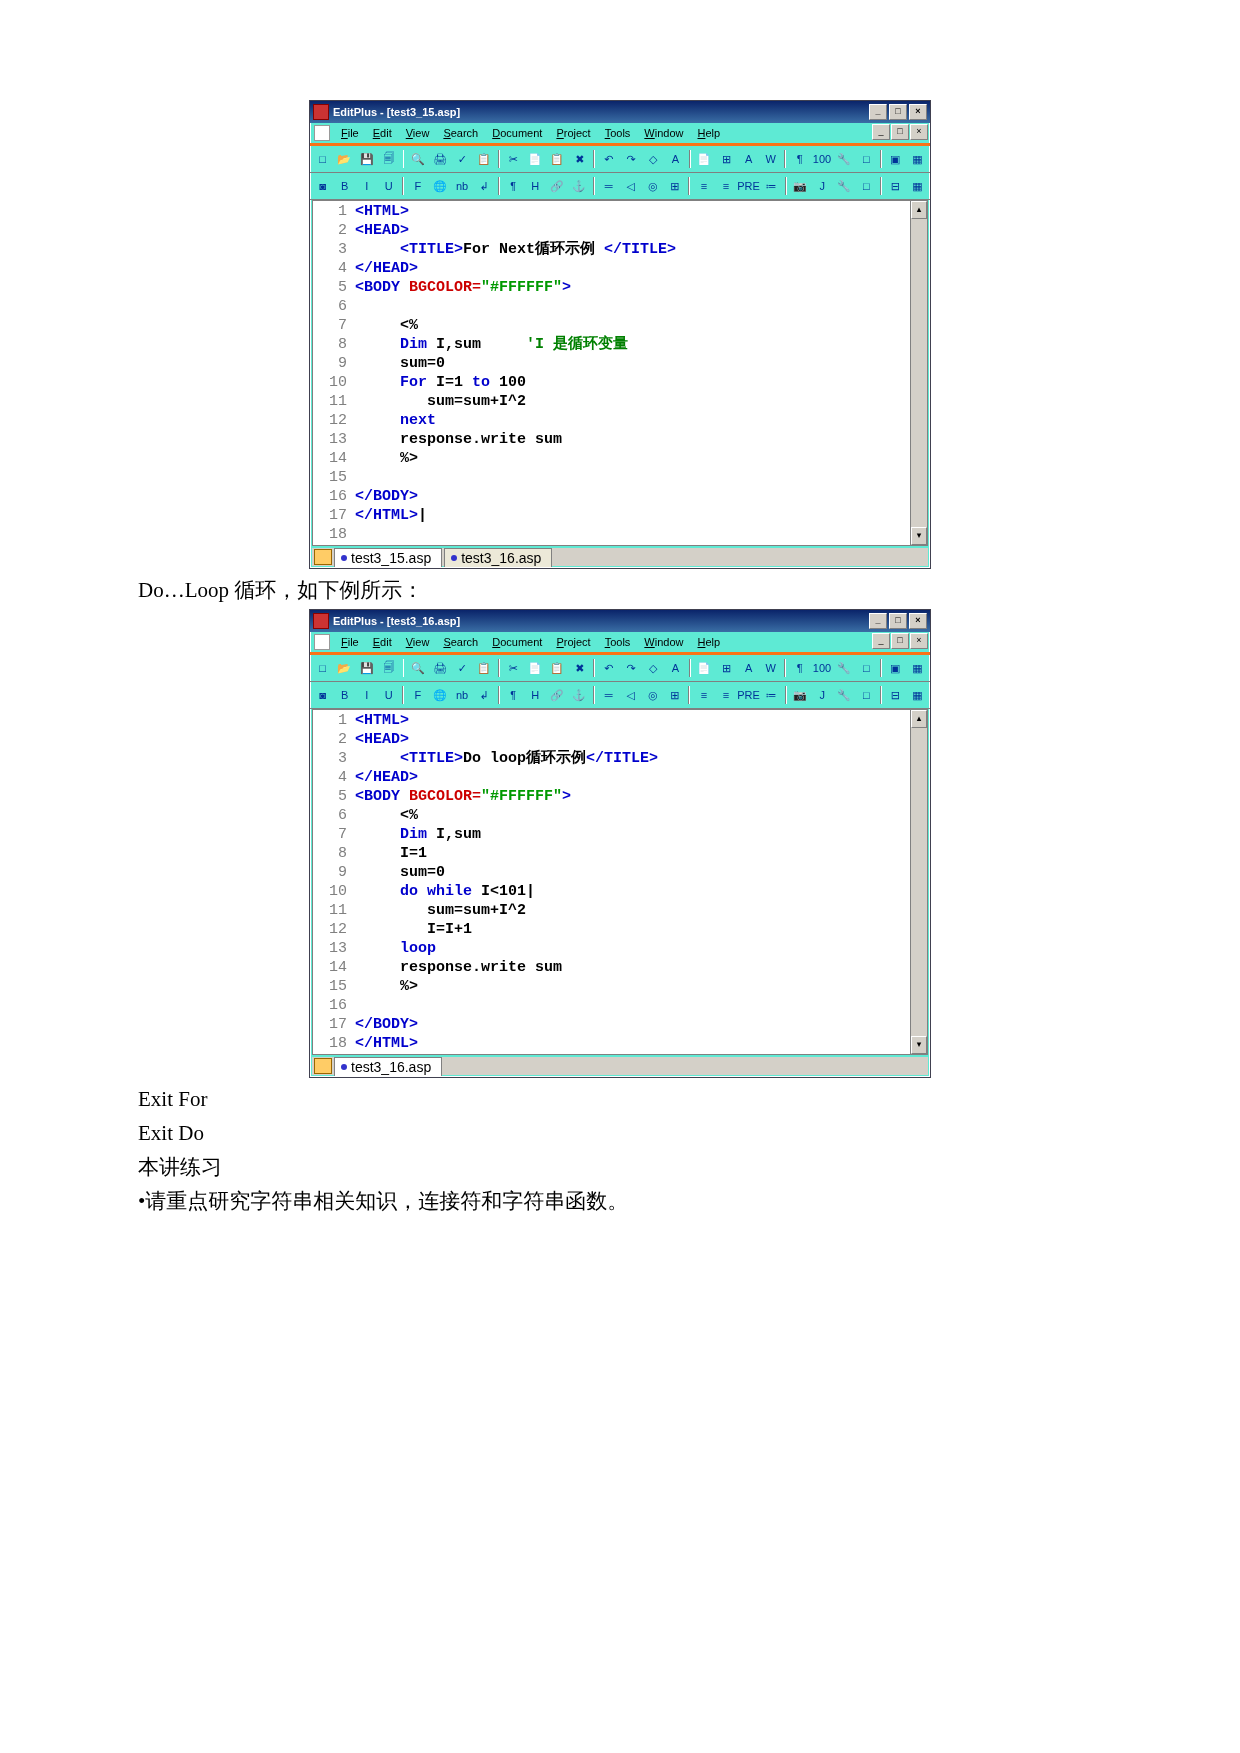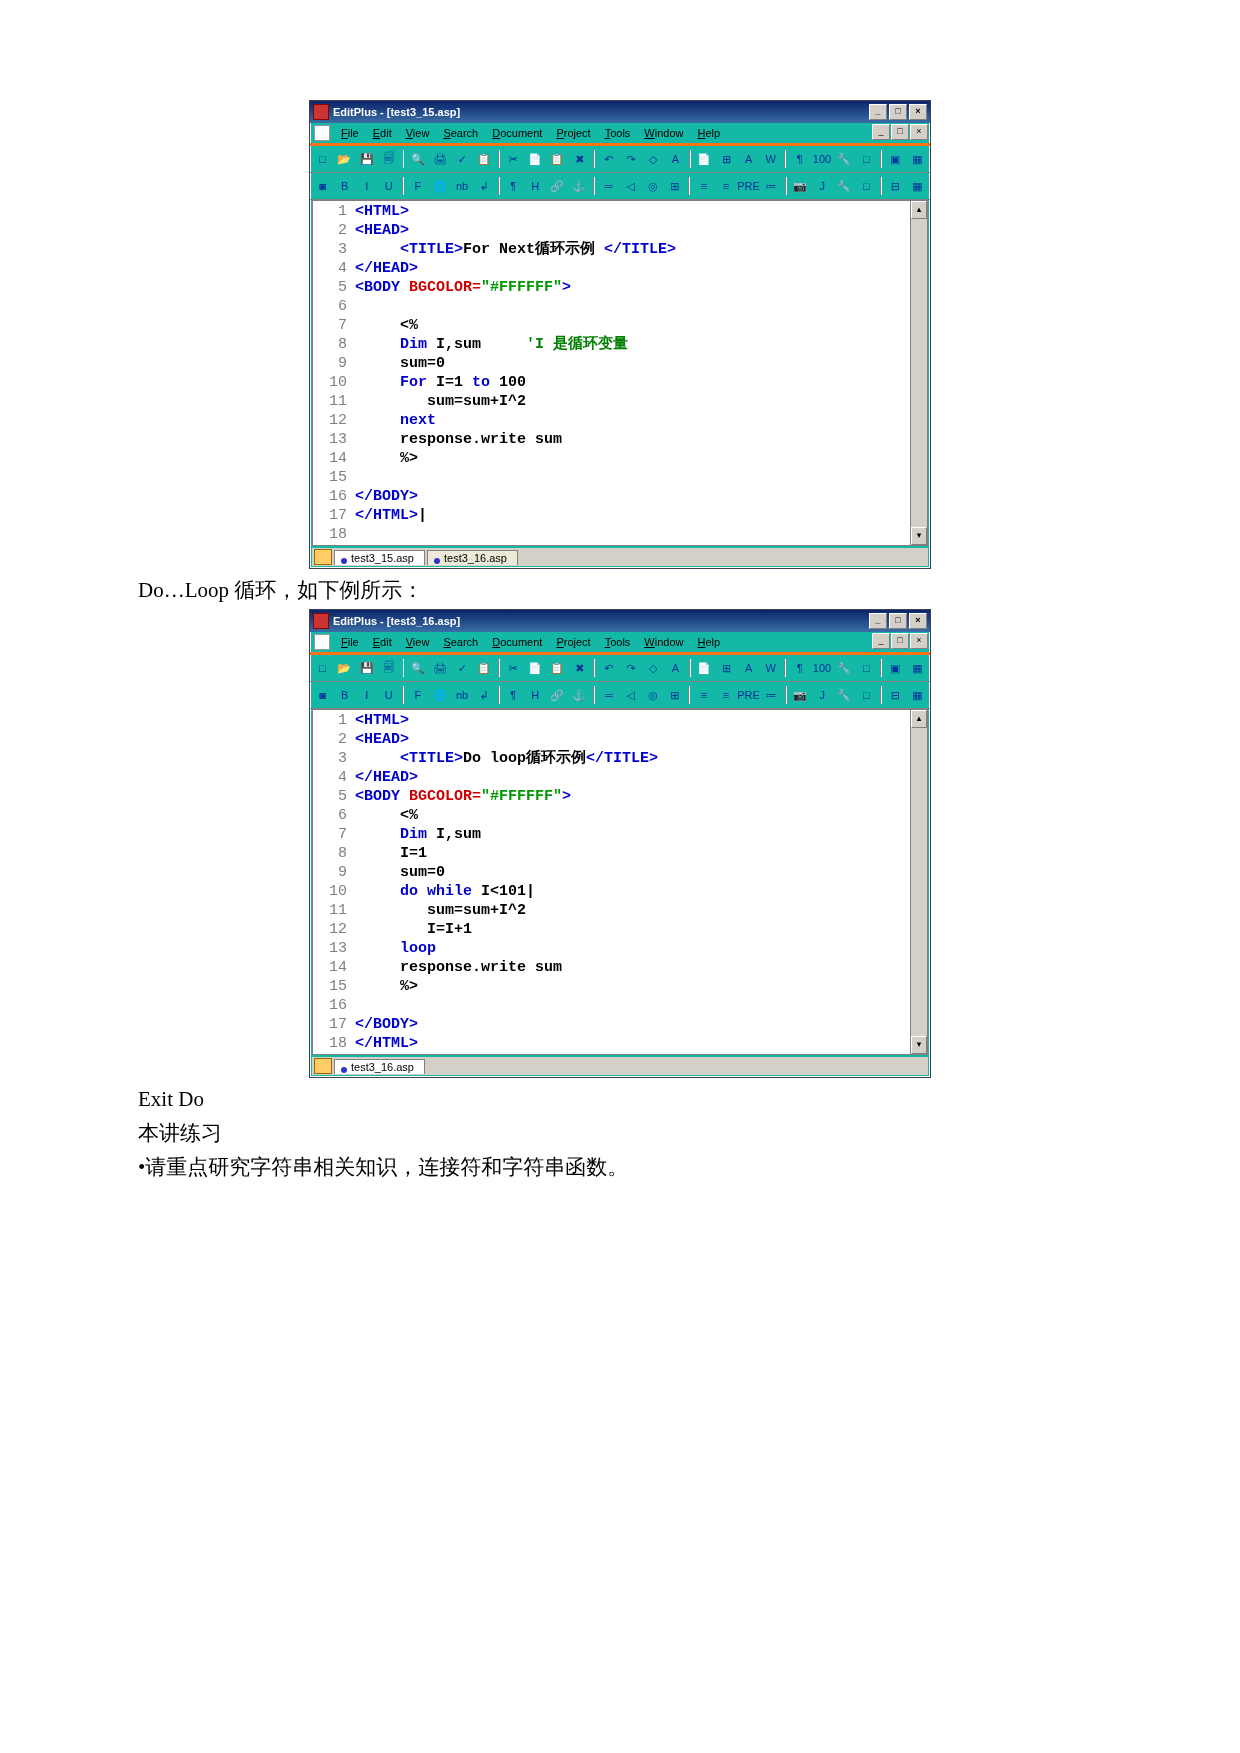--- a/index.html
+++ b/index.html
@@ -7,21 +7,21 @@
     padding: 0;
     background: #fff;
     font-family: "SimSun", serif;
     width: 1240px;
   }
   .page {
     padding: 100px 130px 100px 130px;
   }
   .editplus-window {
     border: 1px solid #404050;
-    background: #14b8a6;
+    background: #5eead4;
     width: 620px;
     margin: 0 auto 6px auto;
     font-family: Tahoma, Verdana, sans-serif;
     font-size: 11px;
     box-shadow: 0 0 0 1px #fff inset;
   }
   .titlebar {
     background: linear-gradient(to bottom, #0a246a, #3a6ea5);
     color: #fff;
     display: flex;
@@ -142,22 +142,22 @@
     padding-left:2px;
   }
   .filetabs .folder-icon {
     width:16px;height:14px;background:#fc6;border:1px solid #960;
   }
   .filetab {
     background:#fff;
     border:1px solid #808080;
     border-bottom:none;
     padding:1px 10px 1px 6px;
-    font-size:11px;
-    display:flex;align-items:flex-end;gap:4px;
+    font-size:14px;
+    display:flex;align-items:center;gap:4px;
   }
   .filetab .dot{width:6px;height:6px;background:#33c;border-radius:50%;}
   .filetab.inactive{background:#ece9d8;}
   .body-text {
     font-family: "SimSun", serif;
     font-size: 21px;
     line-height: 30px;
     margin: 4px 8px;
   }
 </style>
@@ -388,17 +388,18 @@
   </div>
   <div class="filetabs">
         <div class="folder-icon"></div>
         <div class="filetab">
           <div class="dot"></div>
           <span>test3_16.asp</span>
         </div>
       </div>
 </div>
 
+<div class="body-text">Exit For</div>
 <div class="body-text">Exit Do</div>
 <div class="body-text">本讲练习</div>
 <div class="body-text">•请重点研究字符串相关知识，连接符和字符串函数。</div>
 
 </div>
 
 </body></html>

